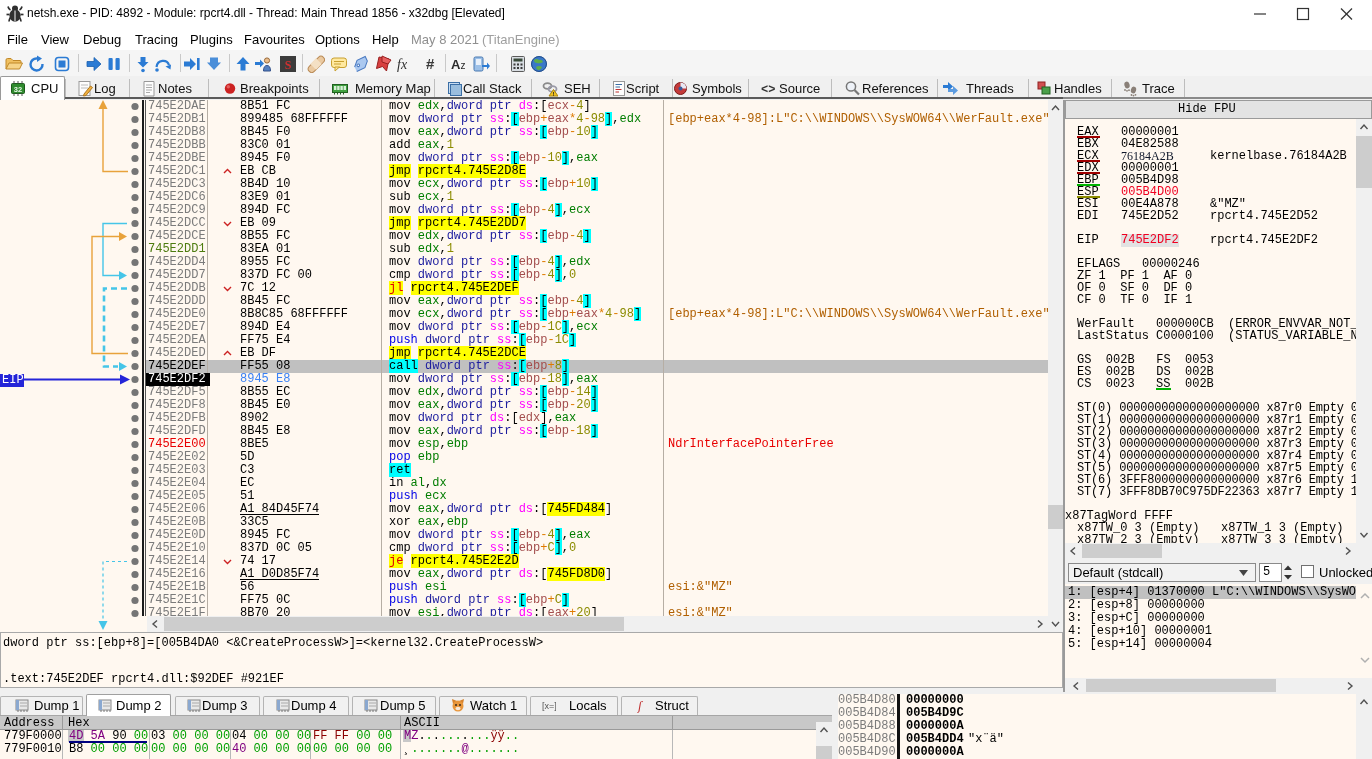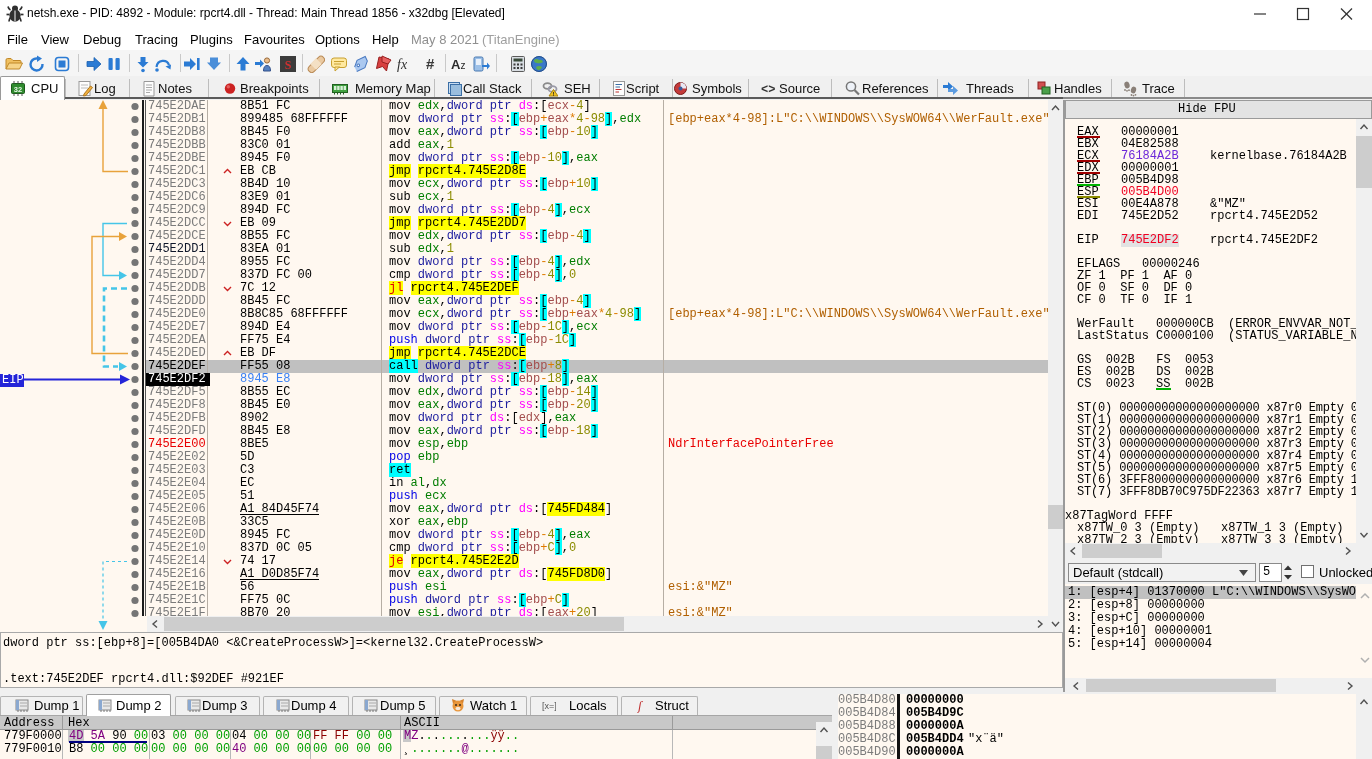--- a/index.html
+++ b/index.html
@@ -340,21 +340,21 @@
 <div class="a m" style="left:389px;top:104px"><span class="k">mov </span><span class="nv">dword ptr </span><span class="sg">ss</span><span class="k">:</span><span class="br">[</span><span class="bs">ebp</span><span class="mo">-</span><span class="vl">4</span><span class="br">]</span><span class="k">,</span><span class="rg">ecx</span></div>
 <div class="a m" style="left:148px;top:117px;color:#7b7b7b">745E2DCC</div>
 <svg class="a" style="left:221px;top:117px" width="12" height="13">
       <polyline points="3,5 6.5,8.5 10,5" fill="none" stroke="#cc2222" stroke-width="1.4"></polyline>
     </svg>
 <div class="a m" style="left:240px;top:117px;color:#000">EB 09</div>
 <div class="a m" style="left:389px;top:117px"><span class="yl">jmp</span><span class="k"> </span><span class="yl">rpcrt4.745E2DD7</span></div>
 <div class="a m" style="left:148px;top:130px;color:#7b7b7b">745E2DCE</div>
 <div class="a m" style="left:240px;top:130px;color:#000">8B55 FC</div>
 <div class="a m" style="left:389px;top:130px"><span class="k">mov </span><span class="rg">edx</span><span class="k">,</span><span class="nv">dword ptr </span><span class="sg">ss</span><span class="k">:</span><span class="br">[</span><span class="bs">ebp</span><span class="mo">-</span><span class="vl">4</span><span class="br">]</span></div>
-<div class="a m" style="left:148px;top:143px;color:#0f172a">745E2DD1</div>
+<div class="a m" style="left:148px;top:143px;color:#4d7c0f">745E2DD1</div>
 <div class="a m" style="left:240px;top:143px;color:#000">83EA 01</div>
 <div class="a m" style="left:389px;top:143px"><span class="k">sub </span><span class="rg">edx</span><span class="k">,</span><span class="vl">1</span></div>
 <div class="a m" style="left:148px;top:156px;color:#7b7b7b">745E2DD4</div>
 <div class="a m" style="left:240px;top:156px;color:#000">8955 FC</div>
 <div class="a m" style="left:389px;top:156px"><span class="k">mov </span><span class="nv">dword ptr </span><span class="sg">ss</span><span class="k">:</span><span class="br">[</span><span class="bs">ebp</span><span class="mo">-</span><span class="vl">4</span><span class="br">]</span><span class="k">,</span><span class="rg">edx</span></div>
 <div class="a m" style="left:148px;top:169px;color:#7b7b7b">745E2DD7</div>
 <div class="a m" style="left:240px;top:169px;color:#000">837D FC 00</div>
 <div class="a m" style="left:389px;top:169px"><span class="k">cmp </span><span class="nv">dword ptr </span><span class="sg">ss</span><span class="k">:</span><span class="br">[</span><span class="bs">ebp</span><span class="mo">-</span><span class="vl">4</span><span class="br">]</span><span class="k">,</span><span class="vl">0</span></div>
 <div class="a m" style="left:148px;top:182px;color:#7b7b7b">745E2DDB</div>
 <svg class="a" style="left:221px;top:182px" width="12" height="13">
@@ -535,21 +535,21 @@
 <div class="a" style="left:1065px;top:100px;width:307px;height:19px;background:#e3e3e3;border:1px solid #9a9a9a;box-sizing:border-box"></div>
 <div class="a m k" style="left:1178px;top:103px;">Hide FPU</div>
 <div class="a" style="left:1065px;top:119px;width:291px;height:424px;overflow:hidden;background:#fff8f0">
 <div class="a m" style="left:12px;top:7px;color:#000;">EAX</div>
 <div class="a" style="left:12px;top:17px;width:22.6px;height:2px;background:#a00000"></div>
 <div class="a m" style="left:56px;top:7px;color:#000;">00000001</div>
 <div class="a m" style="left:12px;top:19px;color:#000;">EBX</div>
 <div class="a m" style="left:56px;top:19px;color:#000;">04E82588</div>
 <div class="a m" style="left:12px;top:31px;color:#000;">ECX</div>
 <div class="a" style="left:12px;top:41px;width:22.6px;height:2px;background:#a00000"></div>
-<div class="a m" style="left:56px;top:31px;color:#6d28d9;">76184A2B</div>
+<div class="a m" style="left:56px;top:31px;color:#0f172a;font-family:Liberation Serif, serif;">76184A2B</div>
 <div class="a m" style="left:145px;top:31px;color:#000;text-align:center;">kernelbase.76184A2B</div>
 <div class="a m" style="left:12px;top:43px;color:#000;">EDX</div>
 <div class="a" style="left:12px;top:53px;width:22.6px;height:2px;background:#a00000"></div>
 <div class="a m" style="left:56px;top:43px;color:#000;">00000001</div>
 <div class="a m" style="left:12px;top:55px;color:#000;">EBP</div>
 <div class="a" style="left:12px;top:65px;width:22.6px;height:2px;background:#00b400"></div>
 <div class="a m" style="left:56px;top:55px;color:#000;">005B4D98</div>
 <div class="a m" style="left:12px;top:67px;color:#000;">ESP</div>
 <div class="a" style="left:12px;top:77px;width:22.6px;height:2px;background:#8b8b00"></div>
 <div class="a m" style="left:56px;top:67px;color:#f00020;">005B4D00</div>

